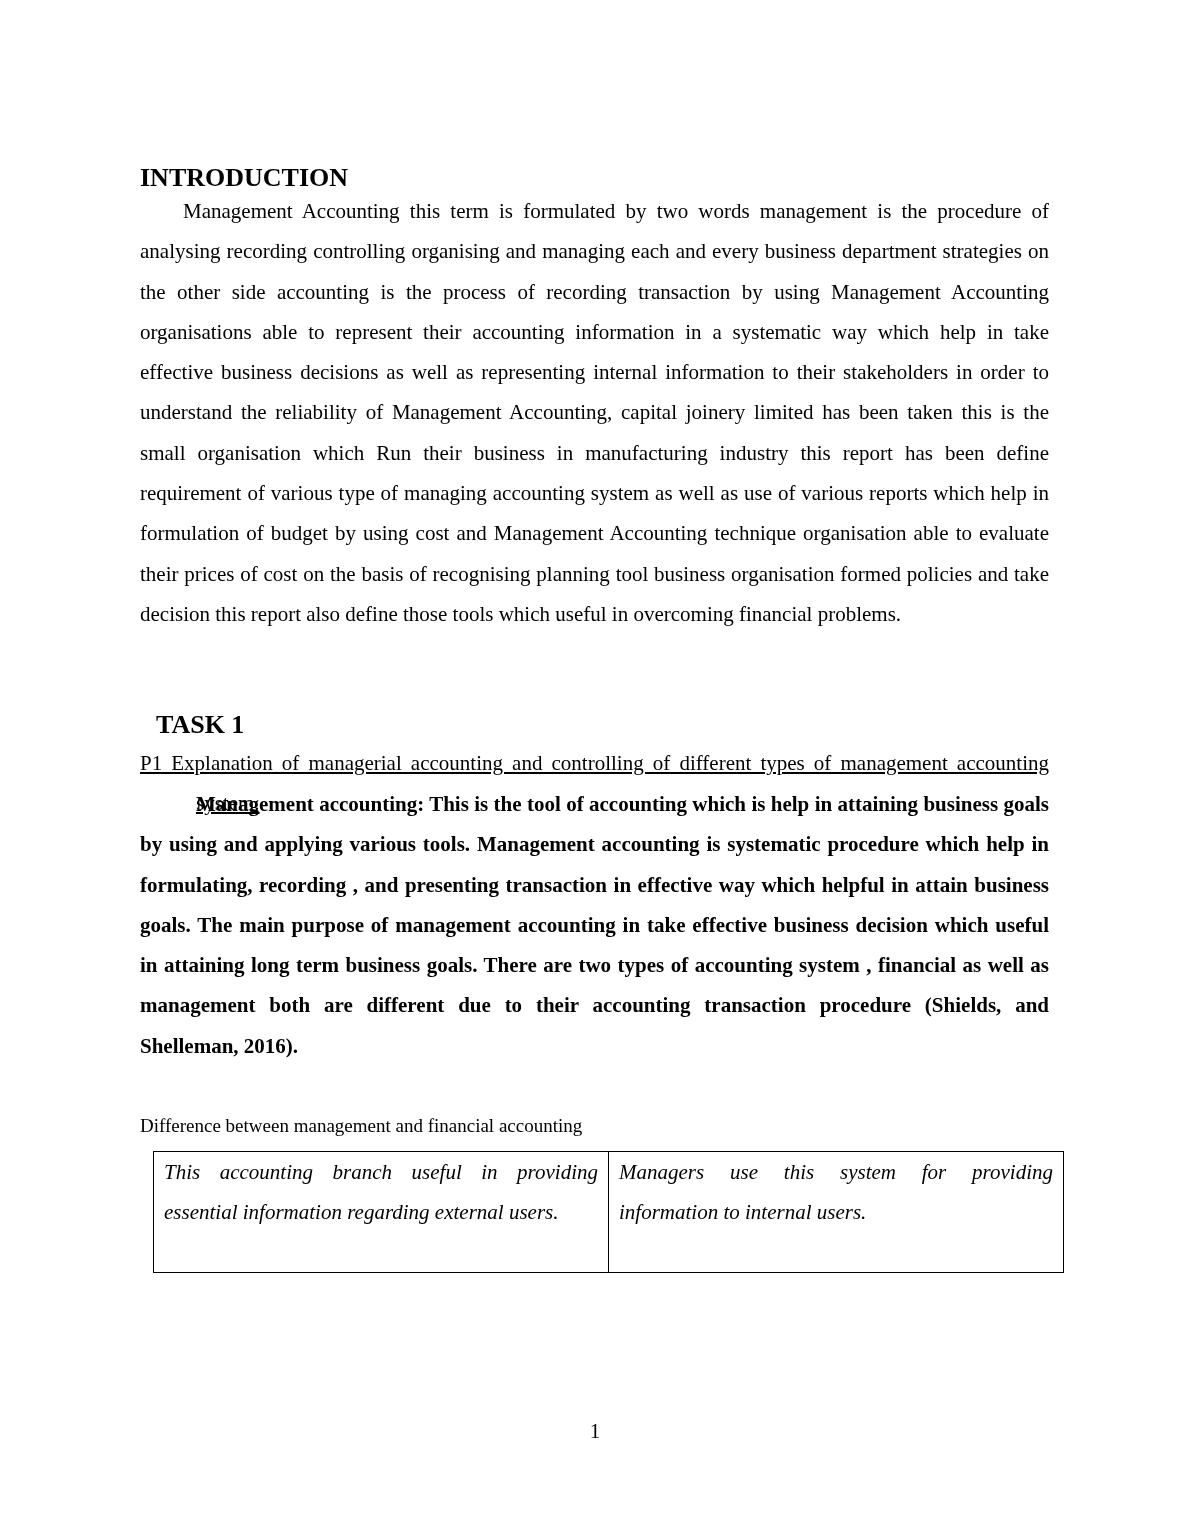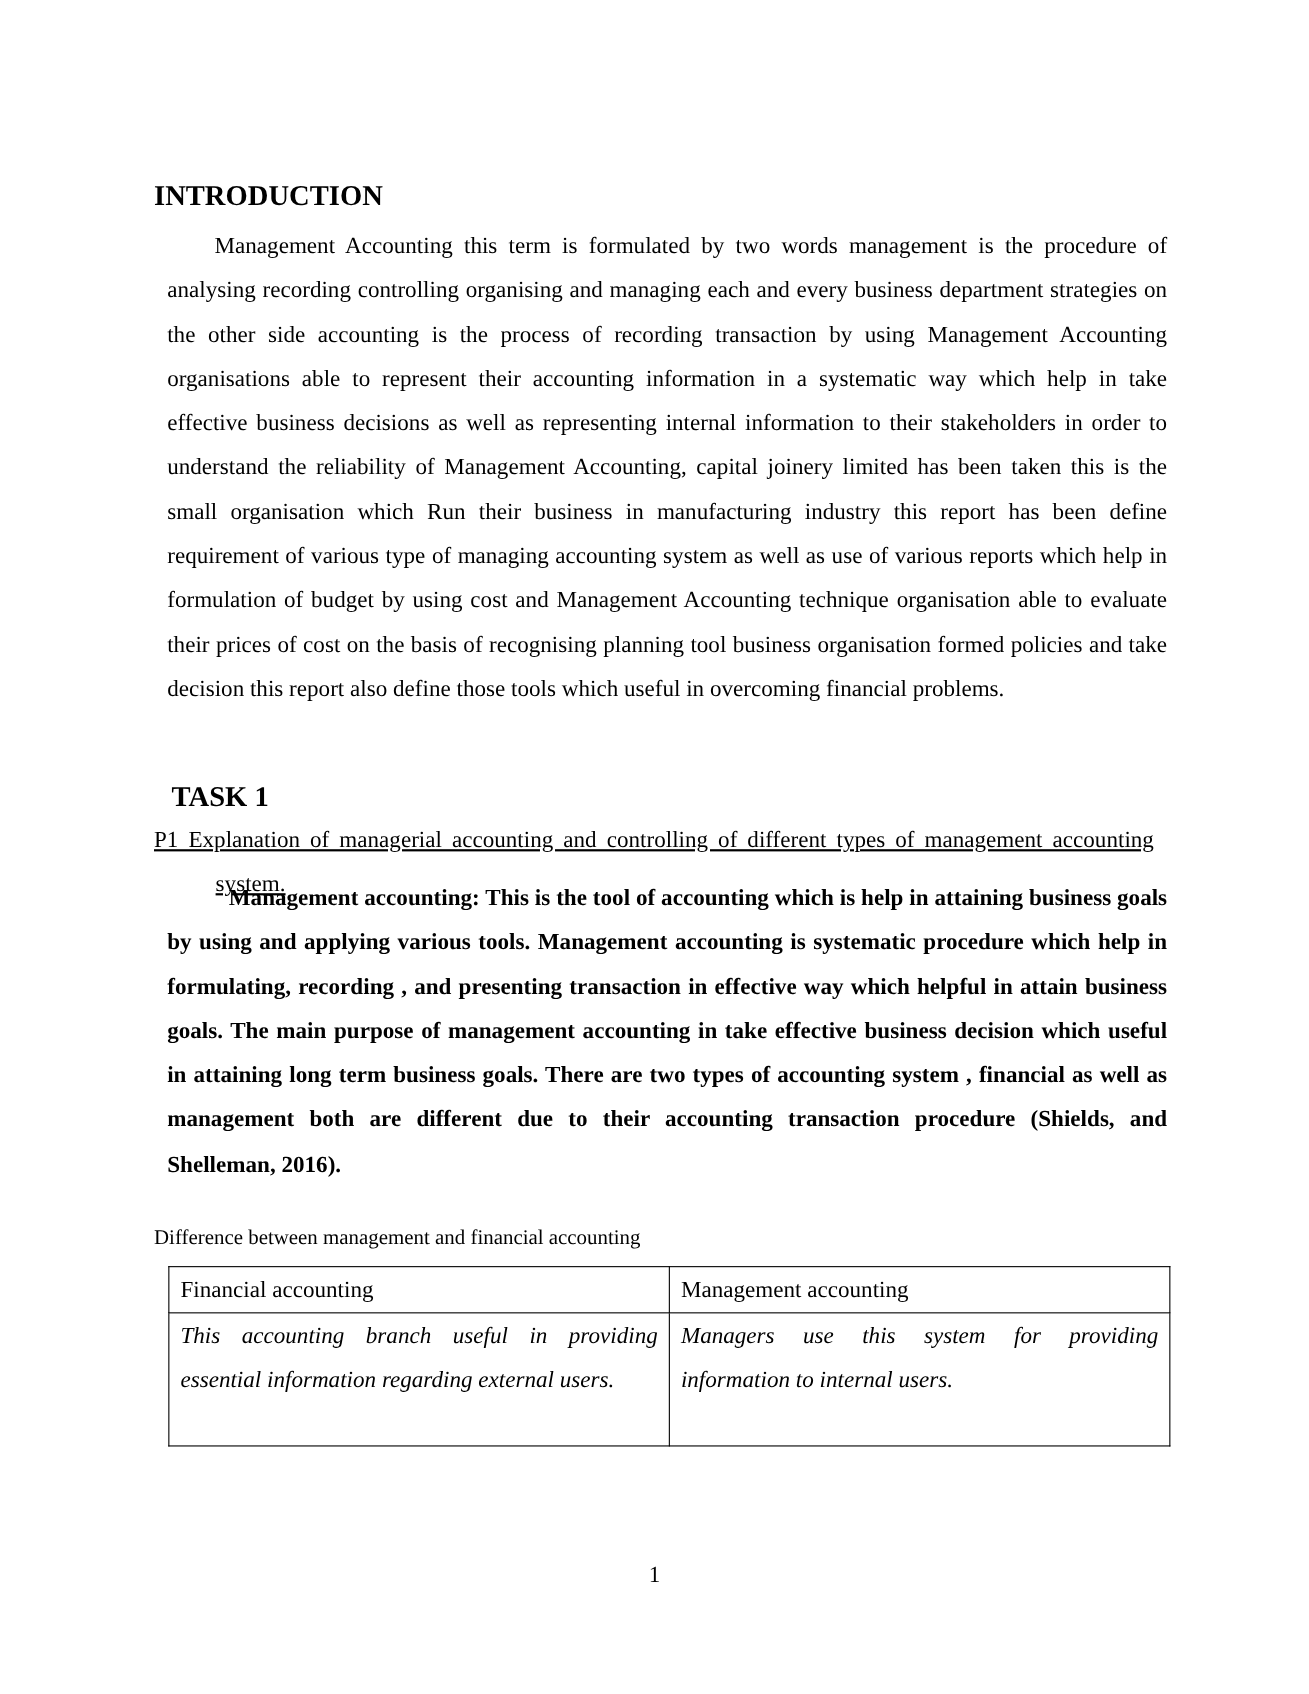--- a/index.html
+++ b/index.html
@@ -1,20 +1,20 @@
 <!DOCTYPE html>
 <html><head>
 <meta charset="utf-8">
 <style>
   html, body { margin: 0; padding: 0; background: #ffffff; }
   body { width: 1190px; height: 1540px; position: relative; overflow: hidden; font-family: "Liberation Serif", serif; color: #000; }
   .page { position: absolute; left: 0; top: 0; width: 1190px; height: 1540px; }
   .h1 { position: absolute; left: 140px; top: 161px; font-size: 26px; font-weight: bold; line-height: 34px; margin: 0; }
   .h2 { position: absolute; left: 140px; top: 692px; font-size: 26px; font-weight: bold; line-height: 34px; margin: 16px; }
-  .para { position: absolute; left: 140px; width: 909px; font-size: 21px; line-height: 40.3px; text-align: justify; margin: 12px; }
+  .para { position: absolute; left: 140px; width: 909px; font-size: 21px; line-height: 40.3px; text-align: justify; margin: 0; }
   .para.first { text-indent: 43px; }
   .intro { top: 191px; }
   .sub-heading { position: absolute; left: 140px; top: 743px; width: 909px; font-size: 21px; line-height: 40.3px; text-align: justify; text-align-last: left; text-decoration: underline; padding-left: 56px; text-indent: -56px; box-sizing: border-box; margin: 0; }
   .body2 { top: 784px; text-indent: 56px; font-weight: bold; }
   .caption { position: absolute; left: 140px; top: 1106px; font-size: 19px; line-height: 40px; margin: 0; }
   table.diff { position: absolute; left: 153px; top: 1151px; width: 911px; border-collapse: collapse; font-size: 21px; line-height: 40.3px; }
   table.diff td { border: 1px solid #000; vertical-align: top; padding: 0 10px; text-align: justify; width: 50%; }
   table.diff tr.head td { height: 41px; text-align: left; }
   table.diff tr.r1 td { height: 120px; font-style: italic; }
   table.diff tr.r2 td { height: 80px; }
@@ -28,24 +28,20 @@
   <p class="para first intro">Management Accounting this term is formulated by two words management is the procedure of  analysing recording controlling organising and managing each and every business department strategies on the other side accounting is the  process of recording transaction by using Management Accounting organisations able to represent their accounting information in a systematic way which help in take effective business decisions as well as representing internal information to their stakeholders in order to understand the reliability of Management Accounting, capital joinery limited has been taken this is the small organisation which Run their business in manufacturing industry this report has been define requirement of various type of managing accounting system as well as use of various reports which help in formulation of budget by using cost and Management Accounting technique organisation able to evaluate their prices of cost on the basis of recognising planning tool business organisation formed policies and take decision this report also define those tools which useful in overcoming financial problems.</p>
 
   <h2 class="h2">TASK 1</h2>
   <p class="sub-heading">P1 Explanation of managerial accounting and controlling of different types of management accounting system. </p>
   <p class="para body2">Management accounting: This is the tool of accounting which is help in attaining business goals by using and applying various tools. Management accounting is systematic procedure which help in formulating, recording , and presenting transaction in effective way which helpful in attain business goals. The main purpose of management accounting in take effective business decision which useful in attaining long term business goals. There are two types of accounting system , financial as well as management both are different due to their accounting transaction procedure (Shields,  and Shelleman,  2016).</p>
 
   <p class="caption">Difference between management and financial accounting</p>
 
   <table class="diff">
     <tbody>
-        <tr class="head">
-      <td>Financial accounting</td>
-      <td>Management accounting</td>
-    </tr>
     <tr class="r1">
       <td>This accounting branch useful in providing essential information regarding external users.</td>
       <td>Managers use this system for providing information to internal users.</td>
     </tr>
   </tbody>
     </table>
 
   <div class="page-num">1</div>
 </div>
 

